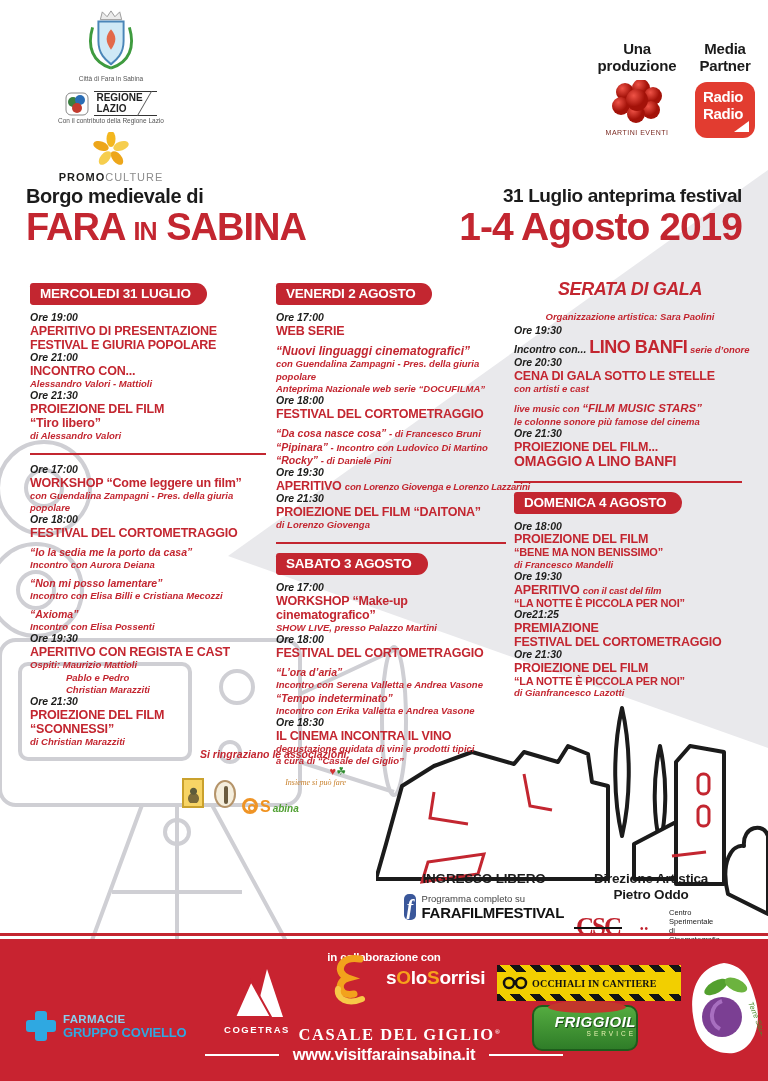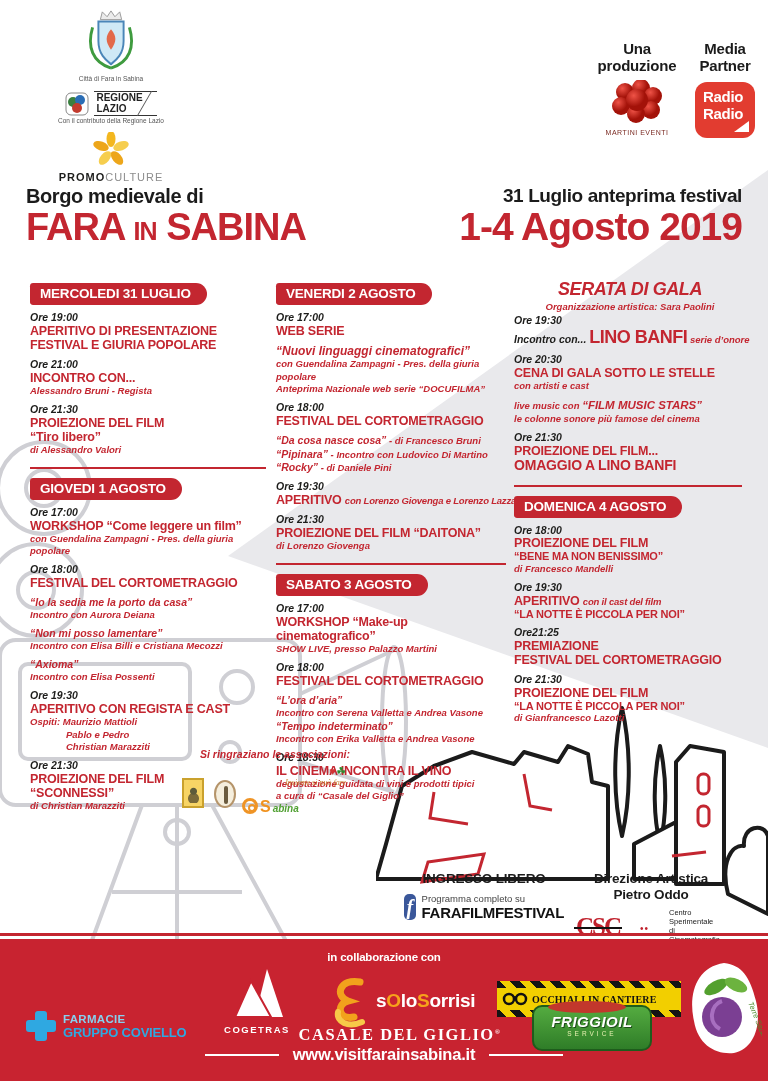--- a/index.html
+++ b/index.html
@@ -47,40 +47,40 @@
   .date-main{font-weight:bold;color:var(--red);font-size:39px;letter-spacing:-1px;line-height:1.05;}
 
   
   .col{position:absolute;z-index:3;}
   #col1{left:30px;top:283px;width:240px;}
   #col2{left:276px;top:283px;width:234px;}
   #col3{left:514px;top:279px;width:232px;}
   .ribbon{display:inline-block;background:var(--red);color:#fff;font-weight:bold;font-size:13.5px;letter-spacing:-0.2px;padding:3px 16px 4px 10px;border-radius:4px 14px 14px 4px;margin-bottom:7px;}
   hr.redline{border:0;border-top:2.5px solid var(--red);margin:11px 4px 9px 0;}
   .ln{color:var(--red);line-height:1.12;}
-  .time{color:#1d1d1b;font-weight:bold;font-style:italic;font-size:10.5px;margin-top:7px;}
+  .time{color:#1d1d1b;font-weight:bold;font-style:italic;font-size:10.5px;margin-top:0;}
   .title{font-weight:bold;font-size:12.5px;letter-spacing:-0.2px;}
   .quote{font-weight:bold;font-style:italic;font-size:10.5px;margin-top:7px;}
   .sub{font-weight:bold;font-style:italic;font-size:9.5px;line-height:1.3;}
   .first{margin-top:0 !important;}
   .tight{margin-top:2px !important;}
   .gap6{margin-top:6px;}
   .ind{padding-left:36px;}
   .lg{font-size:12px;}
   .lg2{font-size:14px;}
   .sm{font-size:11px;}
   .nowrap{white-space:nowrap;}
   .timetext{color:#1d1d1b;font-weight:bold;font-style:italic;font-size:10.5px;}
   .ln span.subin{font-weight:bold;font-style:italic;font-size:9.5px;color:var(--red);}
   .ln span.banfi{font-weight:bold;font-style:normal;font-size:18px;letter-spacing:-0.5px;color:var(--red);}
   .ln span.redsub{color:var(--red);font-size:9.5px;}
   .ln span.fms{font-size:11.5px;}
   .gala-head{text-align:center;margin-bottom:3px;}
   .gala-title{font-weight:bold;font-style:italic;color:var(--red);font-size:18px;letter-spacing:-0.4px;}
-  .gala-sub{font-weight:bold;font-style:italic;color:var(--red);font-size:9.5px;margin-top:1px;}
+  .gala-sub{font-weight:bold;font-style:italic;color:var(--red);font-size:9.5px;margin-top:11px;}
 
   
   .thanks{position:absolute;left:180px;top:748px;width:170px;z-index:3;text-align:right;}
   .thanks-title{color:var(--red);font-weight:bold;font-style:italic;font-size:10.5px;}
   .assoc-row{position:relative;height:66px;margin-top:6px;}
   .a1{position:absolute;left:2px;top:12px;width:22px;height:30px;background:#f7d465;border:2px solid #caa12d;}
   .a1::after{content:"";position:absolute;left:4px;top:5px;width:11px;height:18px;background:radial-gradient(circle at 50% 35%,#5d5b3a 0 3px,transparent 4px),radial-gradient(circle at 50% 75%,#7a6a3a 0 5px,transparent 6px);}
   .a2{position:absolute;left:34px;top:14px;width:22px;height:28px;border-radius:50%;border:2px solid #b5946a;background:#f5eedd;}
   .a2::after{content:"";position:absolute;left:8px;top:4px;width:4px;height:18px;background:#6b5b3f;border-radius:2px;}
   .a3{position:absolute;left:66px;top:0;width:100px;}
@@ -116,31 +116,31 @@
   .s-carcamper{position:absolute;left:26px;top:30px;display:flex;align-items:center;gap:3px;}
   .cc-text{color:#fff;font-style:italic;font-weight:bold;font-size:22px;letter-spacing:-0.5px;}
   .s-farmacie{position:absolute;left:26px;top:72px;display:flex;align-items:center;gap:7px;}
   .cross{width:30px;height:30px;position:relative;}
   .cross::before{content:"";position:absolute;left:0;top:9px;width:30px;height:12px;border-radius:3px;background:#2fa8e1;}
   .cross::after{content:"";position:absolute;left:9px;top:0;width:12px;height:30px;border-radius:3px;background:#2fa8e1;}
   .farm-l1{color:#86d0ef;font-weight:bold;font-size:11.5px;letter-spacing:.3px;}
   .farm-l2{color:#2fa8e1;font-weight:bold;font-size:13px;letter-spacing:-0.2px;}
   .s-cogetras{position:absolute;left:224px;top:26px;width:66px;text-align:center;}
   .cog-text{color:#fff;font-weight:bold;font-size:9.5px;letter-spacing:1.5px;margin-top:1px;}
-  .s-solo{position:absolute;left:328px;top:35px;display:flex;align-items:center;gap:2px;}
+  .s-solo{position:absolute;left:328px;top:12px;display:flex;align-items:center;gap:12px;}
   .solo-text{font-weight:bold;font-size:19px;letter-spacing:-0.3px;}
   .solo-text .w{color:#fff;}
   .solo-text .o{color:#f7a21b;}
   .s-casale{position:absolute;left:298px;top:86px;width:204px;text-align:center;color:#fff;font-family:"Liberation Serif",serif;font-weight:bold;font-size:16.5px;letter-spacing:1.5px;}
   .s-casale sup{font-size:7px;}
-  .s-occhiali{position:absolute;left:497px;top:42px;width:184px;background:#f2cf00;}
+  .s-occhiali{position:absolute;left:497px;top:26px;width:184px;background:#f2cf00;}
   .stripe{height:7px;background:repeating-linear-gradient(45deg,#141414 0 7px,#f2cf00 7px 14px);}
   .occ-mid{display:flex;align-items:center;gap:4px;height:22px;padding:0 5px;}
   .occ-text{font-family:"Liberation Serif",serif;font-weight:bold;font-size:10px;color:#111;letter-spacing:.2px;white-space:nowrap;}
-  .s-friggioil{position:absolute;left:532px;top:66px;width:120px;height:46px;background:linear-gradient(#54ab40,#2f7d28);border:2px solid #1e5c1c;border-radius:10px;text-align:center;}
+  .s-friggioil{position:absolute;left:532px;top:66px;width:106px;height:46px;background:linear-gradient(#54ab40,#2f7d28);border:2px solid #1e5c1c;border-radius:10px;text-align:right;}
   .s-friggioil::before{content:"";position:absolute;top:-6px;left:14px;width:78px;height:12px;background:#c2372c;border-radius:50%;}
   .frig-main{position:relative;margin-top:6px;color:#fff;font-weight:bold;font-style:italic;font-size:15px;text-shadow:1px 1px 0 #1d4d1a;letter-spacing:.5px;}
   .frig-sub{position:relative;color:#e6f0b0;font-size:6.5px;letter-spacing:3px;}
   .s-terre{position:absolute;left:686px;top:22px;}
   .www-row{position:absolute;left:0;right:0;top:106px;display:flex;justify-content:center;align-items:center;gap:14px;}
   .wline{width:74px;height:2px;background:#fff;}
   .www{color:#fff;font-weight:bold;font-size:16.5px;letter-spacing:-0.2px;}
 </style>
 </head>
 <body>
@@ -261,28 +261,27 @@
 
   <div class="col" id="col1">
     <div class="ribbon">MERCOLEDI 31 LUGLIO</div>
     <div class="lines">
 
     <div class="ln time first"><span>Ore 19:00</span></div>
         <div class="ln title"><span>APERITIVO DI PRESENTAZIONE</span></div>
         <div class="ln title"><span>FESTIVAL E GIURIA POPOLARE</span></div>
         <div class="ln time"><span>Ore 21:00</span></div>
         <div class="ln title"><span>INCONTRO CON...</span></div>
-        <div class="ln sub"><span>Alessandro Bruni - Regista</span></div>
+        <div class="ln sub"><span>Alessandro Valori - Mattioli</span></div>
         <div class="ln time"><span>Ore 21:30</span></div>
         <div class="ln title"><span>PROIEZIONE DEL FILM</span></div>
         <div class="ln title"><span>“Tiro libero”</span></div>
         <div class="ln sub"><span>di Alessandro Valori</span></div>
       </div>
     <hr class="redline">
-    <div class="ribbon">GIOVEDI 1 AGOSTO</div>
     <div class="lines">
 
     <div class="ln time first"><span>Ore 17:00</span></div>
         <div class="ln title"><span>WORKSHOP “Come leggere un film”</span></div>
         <div class="ln sub"><span>con Guendalina Zampagni - Pres. della giuria popolare</span></div>
         <div class="ln time"><span>Ore 18:00</span></div>
         <div class="ln title"><span>FESTIVAL DEL CORTOMETRAGGIO</span></div>
         <div class="ln quote"><span>“Io la sedia me la porto da casa”</span></div>
         <div class="ln sub"><span>Incontro con Aurora Deiana</span></div>
         <div class="ln quote"><span>“Non mi posso lamentare”</span></div>

